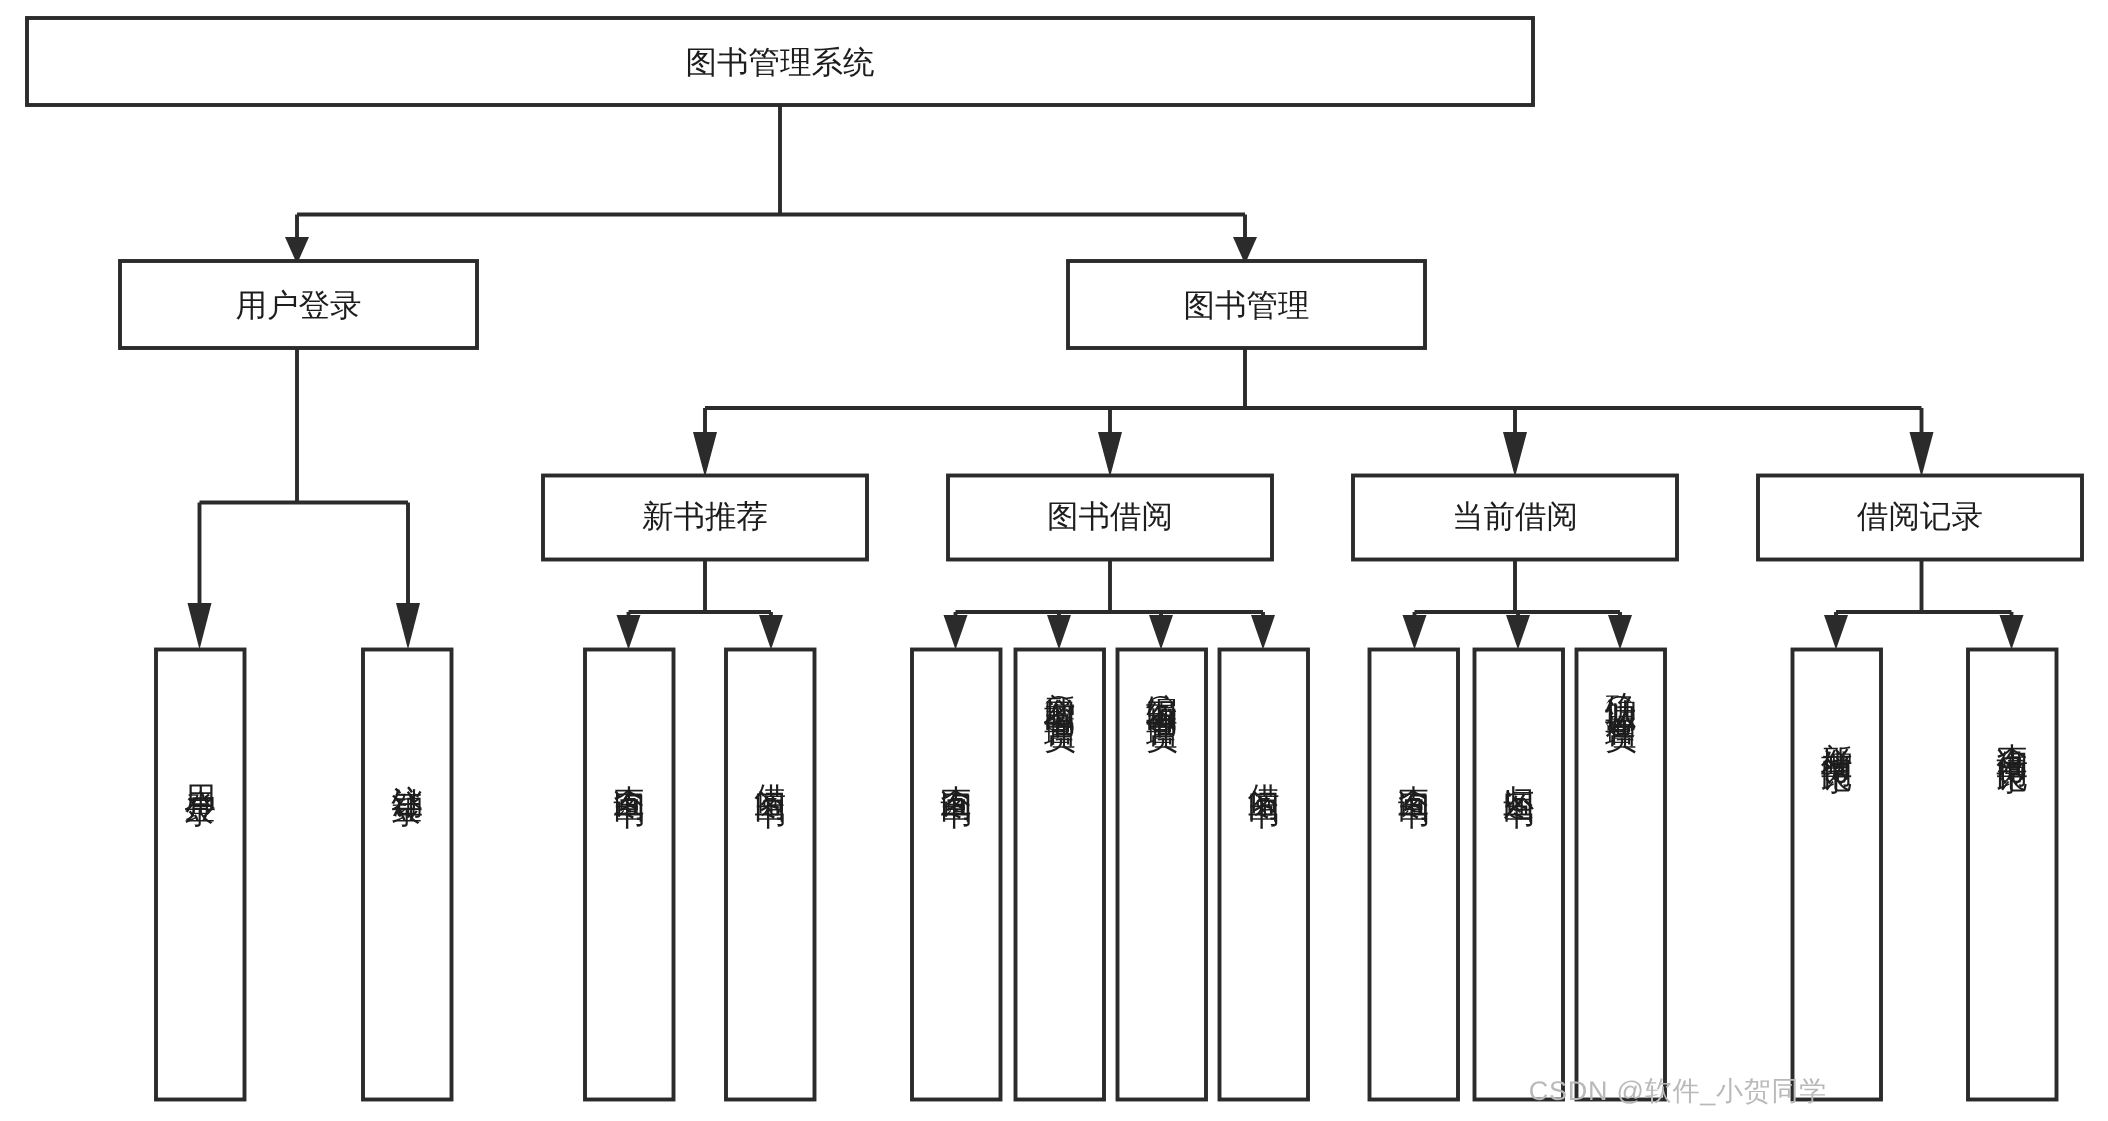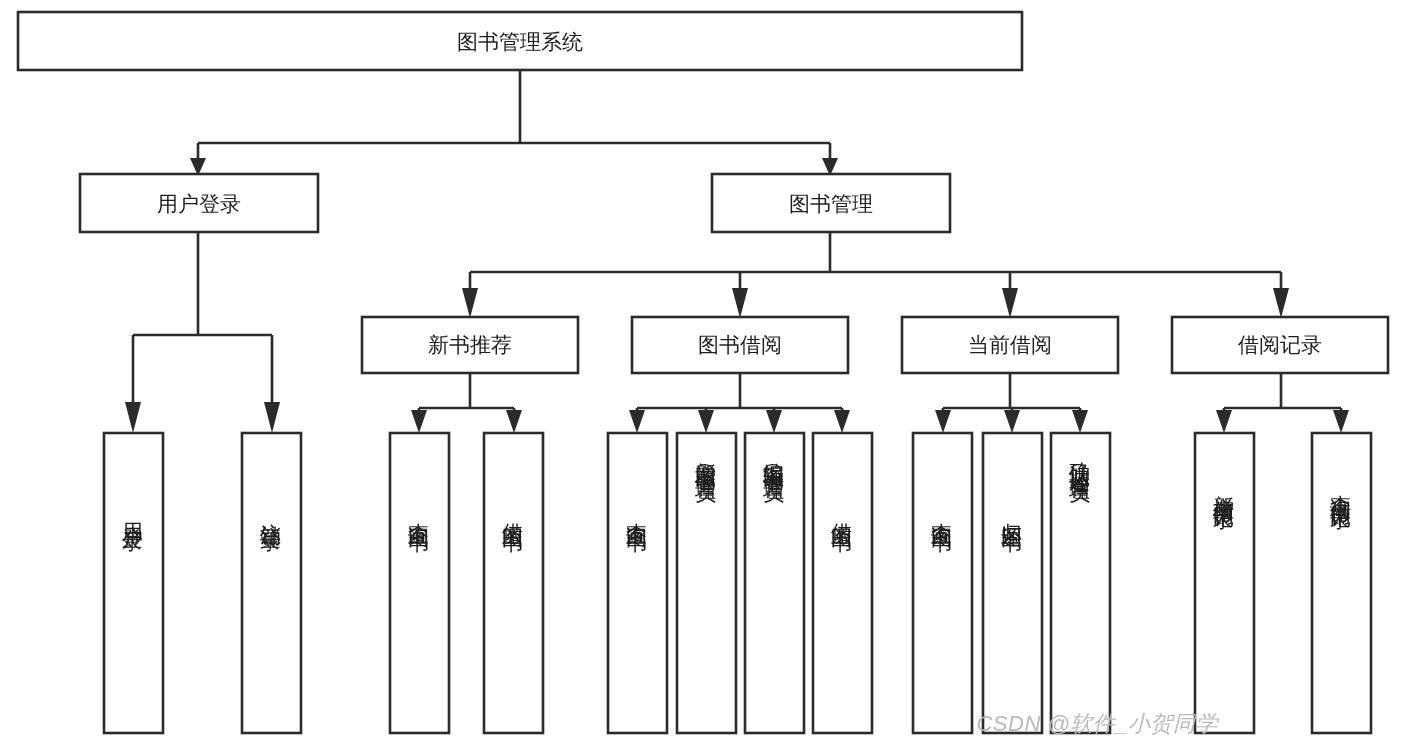--- a/index.html
+++ b/index.html
@@ -55,26 +55,25 @@
     fill: #1d1d1d;
     writing-mode: vertical-rl;
     text-orientation: upright;
     letter-spacing: 3px;
   }
   .watermark {
     position: absolute;
     right: 8px;
     bottom: 8px;
     font-family: "Liberation Sans", "DejaVu Sans", sans-serif;
-    font-size: 22px;
+    font-size: 18px;
     color: #b9b9b9;
     letter-spacing: 0.5px;
     white-space: nowrap;
     user-select: none;
-    font-style: italic;
   }
 </style>
 </head>
 <body>
 
 <div id="diagram-root">
 
   <svg id="diagram-svg" viewBox="0 0 1405 747" xmlns="http://www.w3.org/2000/svg">
 
     <g>

